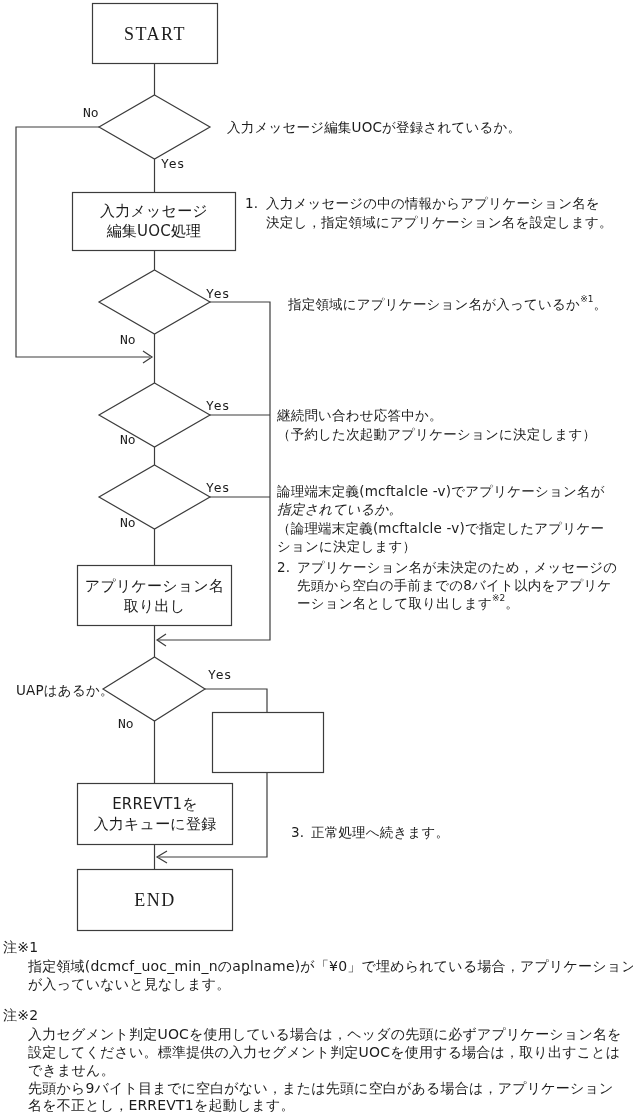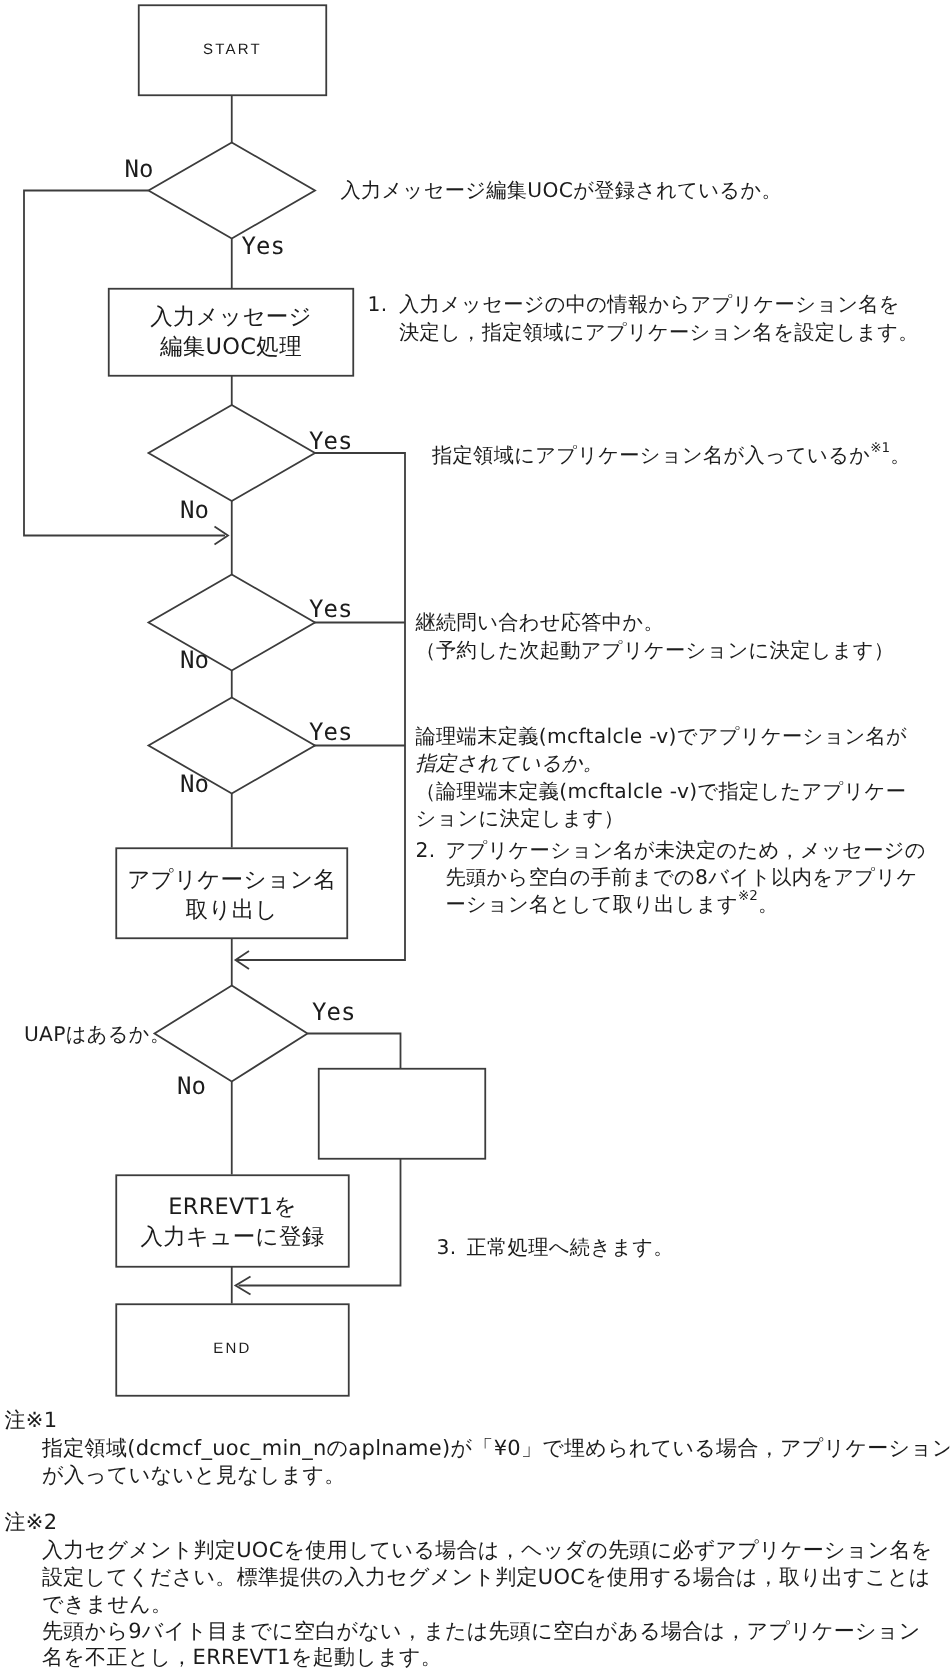--- a/index.html
+++ b/index.html
@@ -4,27 +4,27 @@
 <style>
   html,body { margin:0; padding:0; background:#fff; }
   .canvas {
     position:relative; width:633px; height:1112px; background:#ffffff;
     font-family:"DejaVu Sans", sans-serif; color:#1c1c1c; overflow:hidden;
   }
   svg.graph { position:absolute; left:0; top:0; }
   .lbl { position:absolute; white-space:nowrap; }
   .jp  { font-size:13.5px; line-height:16px; letter-spacing:0.2px; }
   .fn  { font-size:14px;   line-height:16px; letter-spacing:0.2px; }
-  .mono { font-family:"DejaVu Sans Mono", monospace; font-size:16px; line-height:14px; }
+  .mono { font-family:"DejaVu Sans Mono", monospace; font-size:13px; line-height:14px; }
   .node {
     position:absolute; display:flex; flex-direction:column;
     align-items:center; justify-content:center; text-align:center;
     font-size:15px; line-height:20px; letter-spacing:0.2px;
   }
-  .term { font-family:Liberation Sans, sans-serif; font-size:10px; letter-spacing:1.5px; }
+  .term { font-family:Liberation Serif, serif; font-size:18px; letter-spacing:1.5px; }
   sup.ref { font-size:9px; line-height:9px; vertical-align:top; position:relative; top:-1px; letter-spacing:0; }
 </style>
 </head>
 <body>
 
 <div class="canvas">
 
   <svg class="graph" width="633" height="1112" viewBox="0 0 633 1112" fill="none" stroke="#3c3c3c" stroke-width="1.2">
 
     <path d="M154.5 63 V95"></path>

